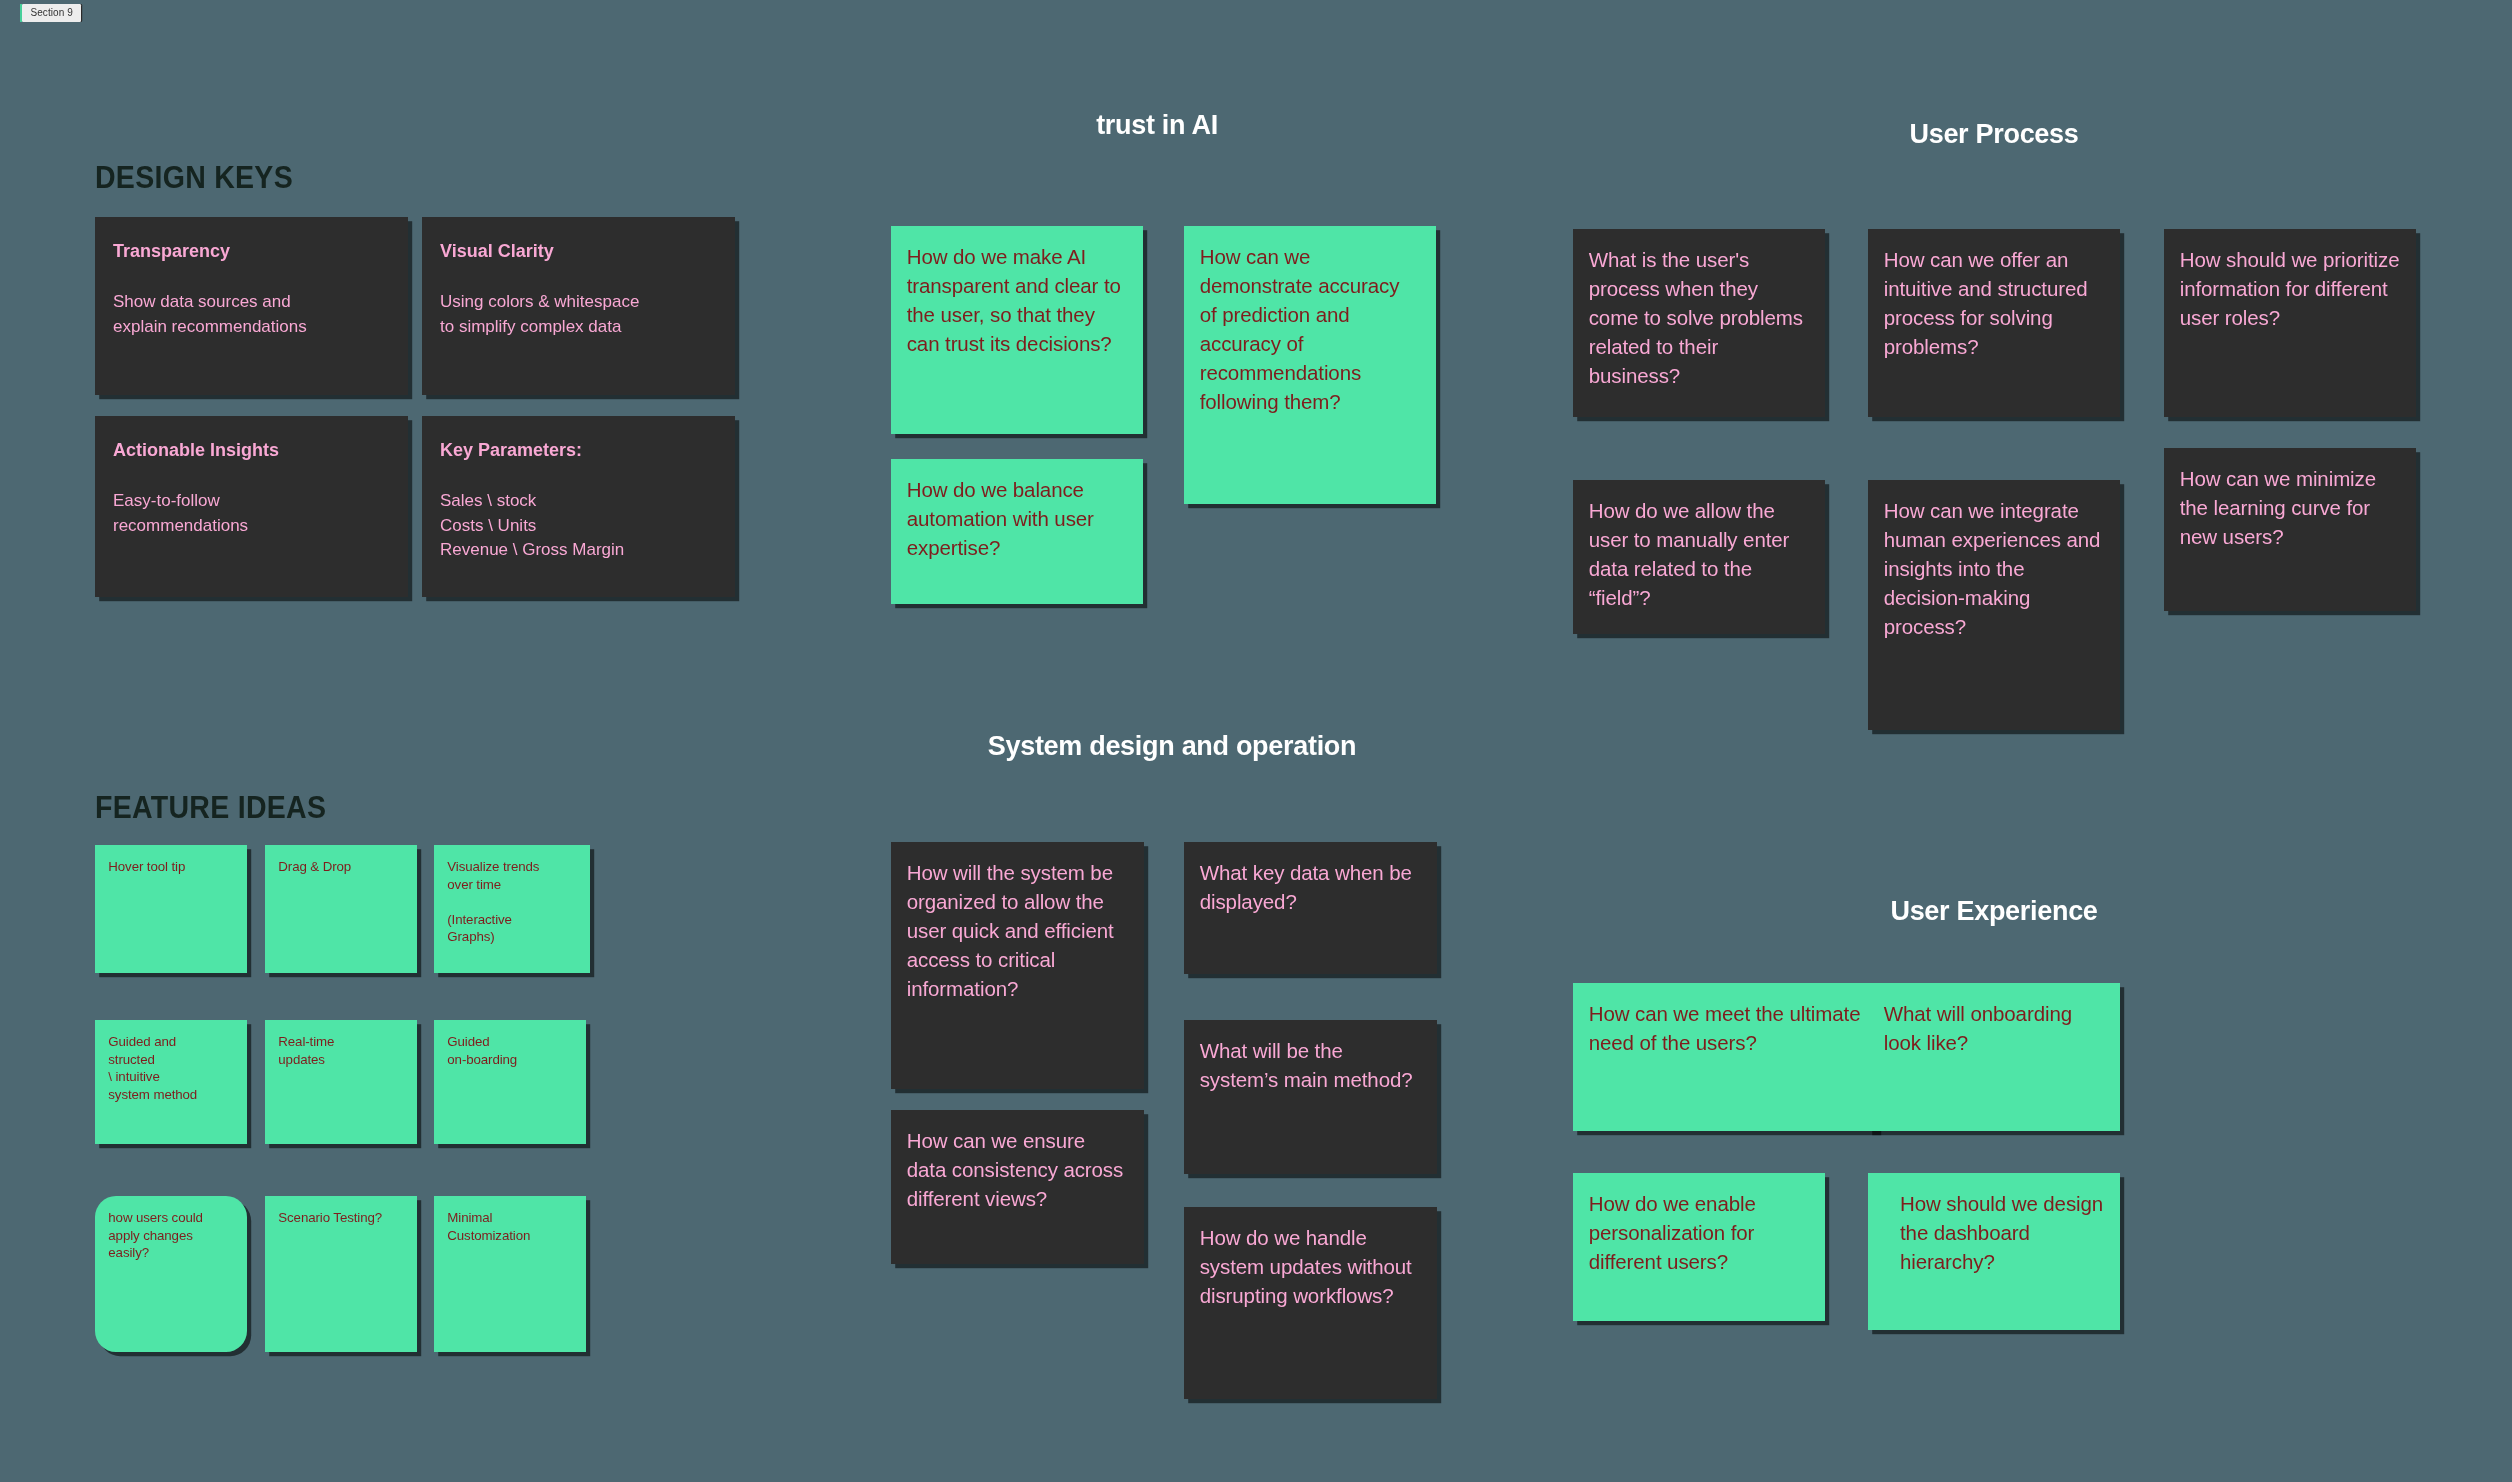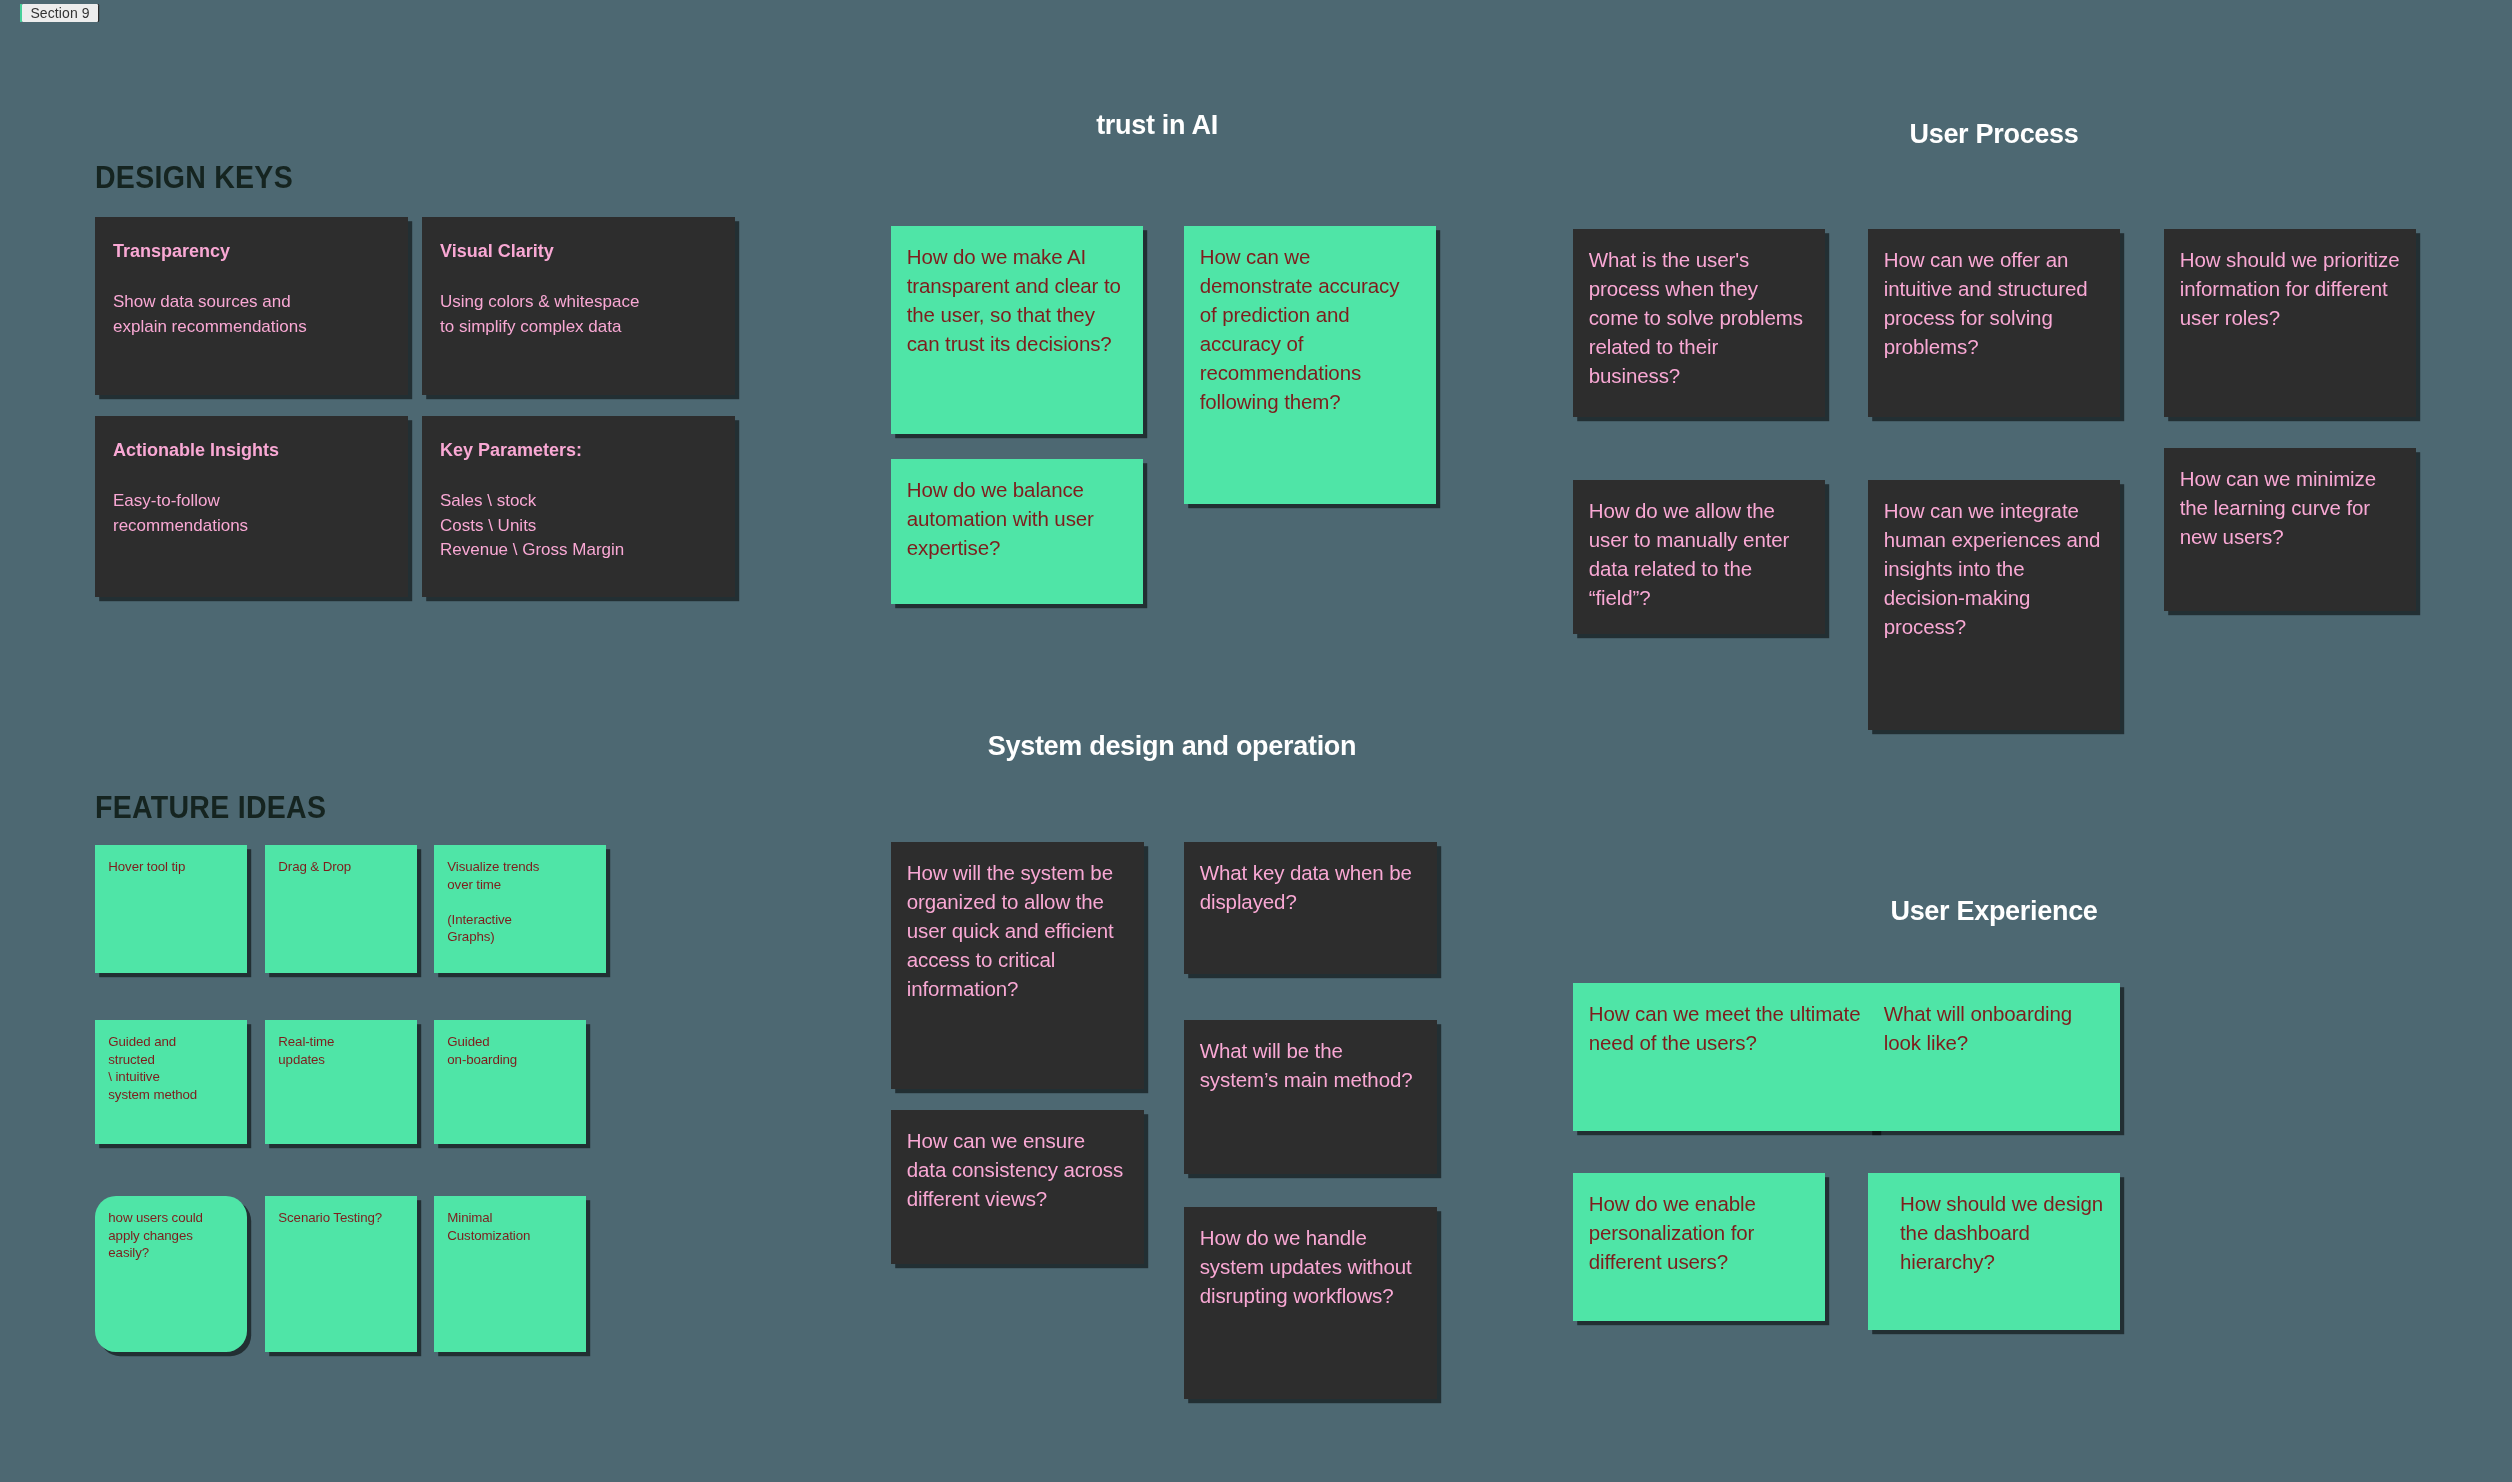--- a/index.html
+++ b/index.html
@@ -27,21 +27,21 @@
   #frame-tab {
     position: absolute;
     left: 22px;
     top: 3.6px;
     height: 18px;
     padding: 0 8.4px;
     display: flex;
     align-items: center;
     background: #ededed;
     color: #333333;
-    font-size: 14px;
+    font-size: 10px;
     line-height: 1;
     border-radius: 1.2px;
     box-shadow: 1.2px 0 0 #2b2b2b;
     letter-spacing: 0.1px;
     white-space: nowrap;
   }
   #frame-tab::before {
     content: "";
     position: absolute;
     left: -1.8px;
@@ -157,21 +157,21 @@
     <span class="ctitle">Key Parameters:</span>
     <span class="cbody">Sales \ stock
 Costs \ Units
 Revenue \ Gross Margin</span>
   </div>
 
   <div class="board-heading" style="left:95px; top:790px;">FEATURE IDEAS</div>
 
   <div class="card green fi" style="left:95px; top:845px; width:152px; height:128px;">Hover tool tip</div>
   <div class="card green fi" style="left:265px; top:845px; width:152px; height:128px;">Drag &amp; Drop</div>
-  <div class="card green fi" style="left:434px; top:845px; width:172px; height:128px;">Visualize trends
+  <div class="card green fi" style="left:434px; top:845px; width:156px; height:128px;">Visualize trends
 over time
 
 (Interactive
 Graphs)</div>
 
   <div class="card green fi" style="left:95px; top:1020px; width:152px; height:124px;">Guided and
 structed
 \ intuitive
  system method</div>
   <div class="card green fi" style="left:265px; top:1020px; width:152px; height:124px;">Real-time

